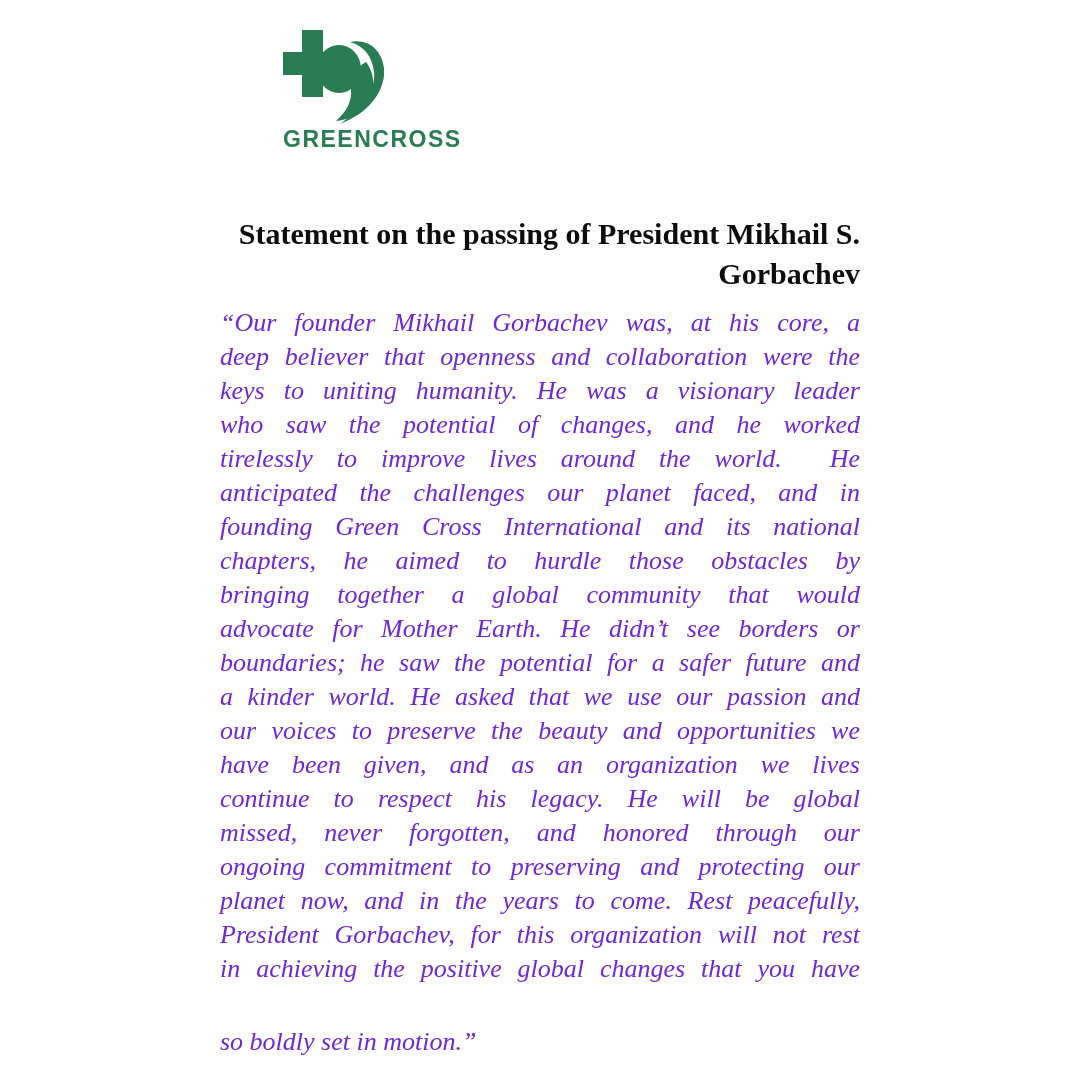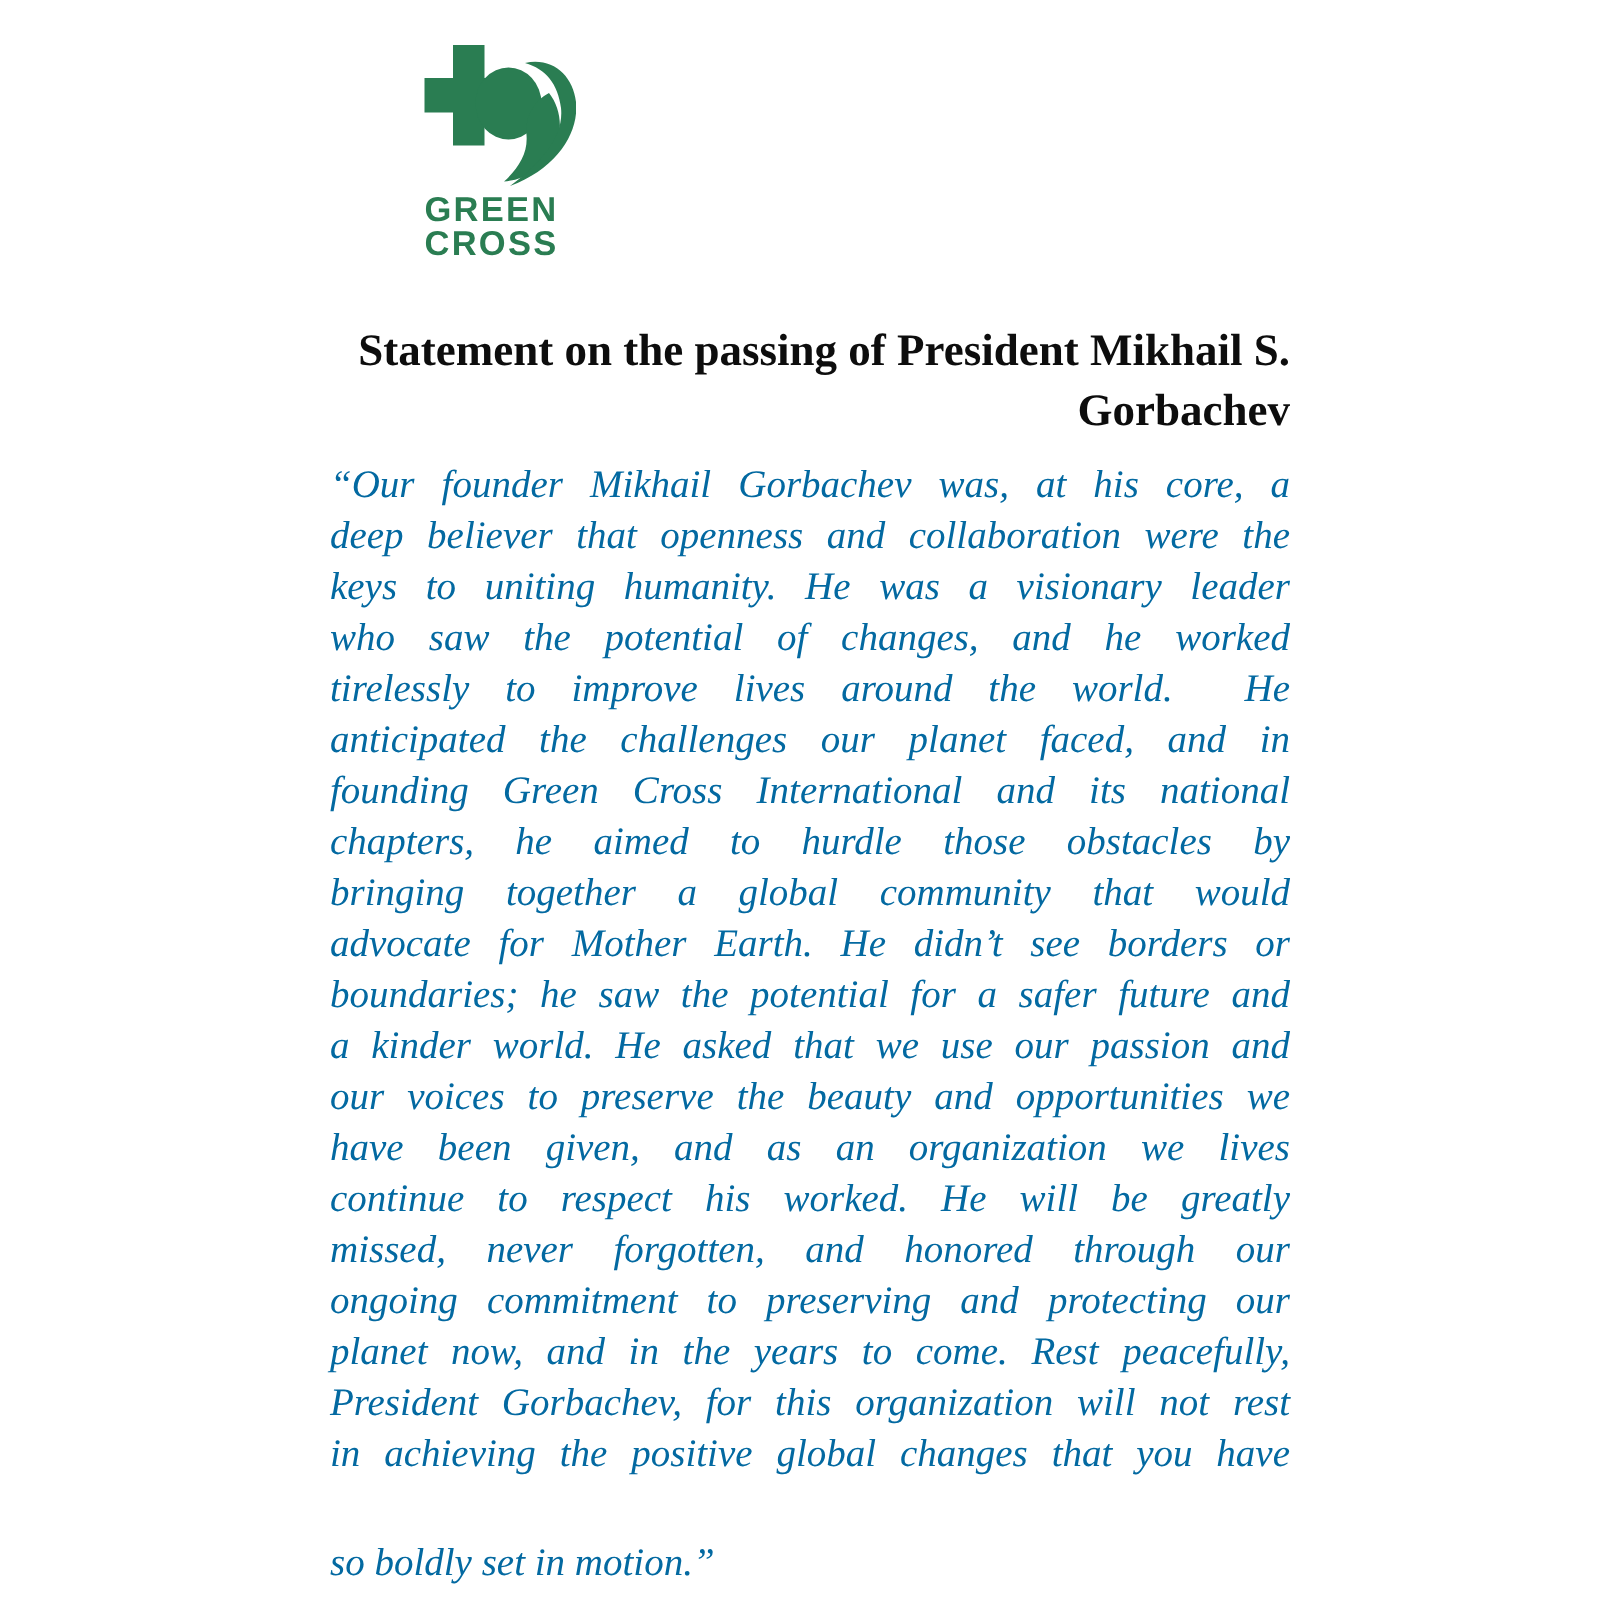--- a/index.html
+++ b/index.html
@@ -31,21 +31,21 @@
   .logo-text {
     margin-top: 4px;
     margin-left: 11px;
     font-family: "Liberation Sans", "DejaVu Sans", sans-serif;
     font-weight: bold;
     font-size: 23px;
     line-height: 23px;
     letter-spacing: 1.5px;
     color: #2a7d52;
     display: flex;
-    flex-direction: column;
+    flex-direction: row;
   }
   .title {
     position: absolute;
     left: 220px;
     top: 214px;
     width: 640px;
     margin: 0;
     font-family: "Liberation Serif", "DejaVu Serif", serif;
     font-size: 30px;
     line-height: 40px;
@@ -55,21 +55,21 @@
   }
   .body-text {
     position: absolute;
     left: 220px;
     top: 306px;
     width: 640px;
     font-family: "Liberation Serif", "DejaVu Serif", serif;
     font-style: italic;
     font-size: 26px;
     line-height: 34px;
-    color: #0369a1;
+    color: #6d28d9;
   }
   .bline {
     text-align: justify;
     text-align-last: justify;
   }
   .bline:last-child {
     text-align-last: left;
     margin-top: 39px;
   }
 </style>
@@ -107,21 +107,21 @@
       <div class="bline">tirelessly to improve lives around the world.&nbsp; He</div>
       <div class="bline">anticipated the challenges our planet faced, and in</div>
       <div class="bline">founding Green Cross International and its national</div>
       <div class="bline">chapters, he aimed to hurdle those obstacles by</div>
       <div class="bline">bringing together a global community that would</div>
       <div class="bline">advocate for Mother Earth. He didn’t see borders or</div>
       <div class="bline">boundaries; he saw the potential for a safer future and</div>
       <div class="bline">a kinder world. He asked that we use our passion and</div>
       <div class="bline">our voices to preserve the beauty and opportunities we</div>
       <div class="bline">have been given, and as an organization we lives</div>
-      <div class="bline">continue to respect his worked. He will be greatly</div>
+      <div class="bline">continue to respect his legacy. He will be global</div>
       <div class="bline">missed, never forgotten, and honored through our</div>
       <div class="bline">ongoing commitment to preserving and protecting our</div>
       <div class="bline">planet now, and in the years to come. Rest peacefully,</div>
       <div class="bline">President Gorbachev, for this organization will not rest</div>
       <div class="bline">in achieving the positive global changes that you have</div>
       <div class="bline">so boldly set in motion.”</div>
     </div>
 
 </div>
 

